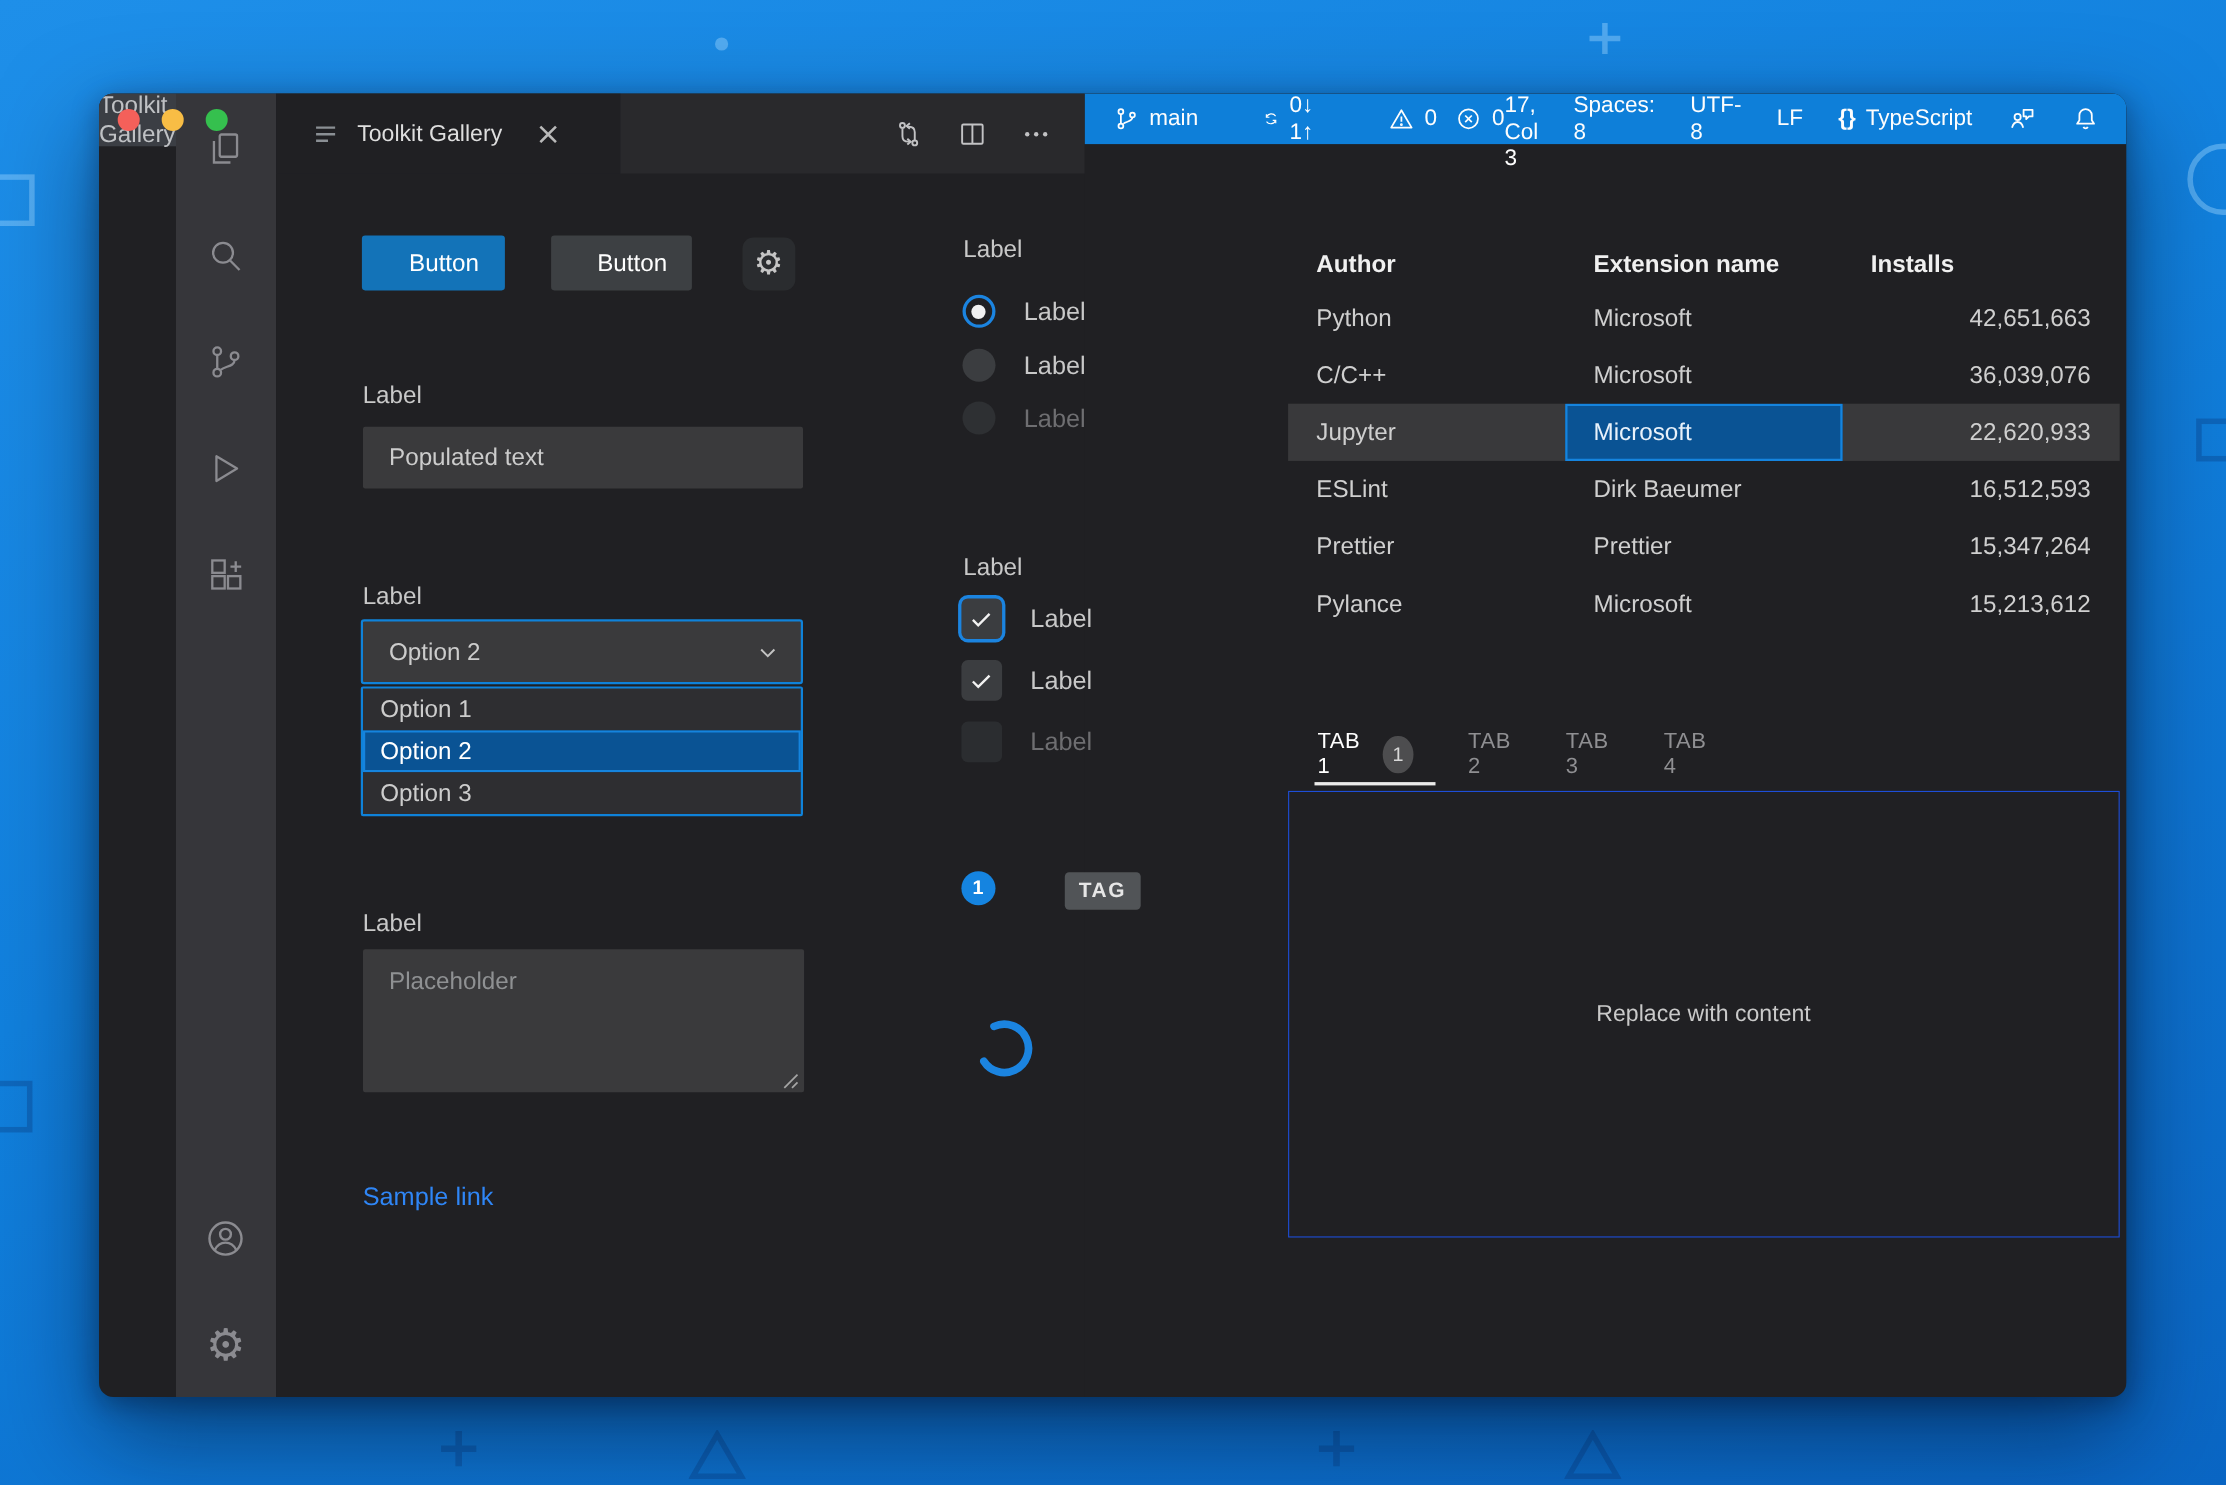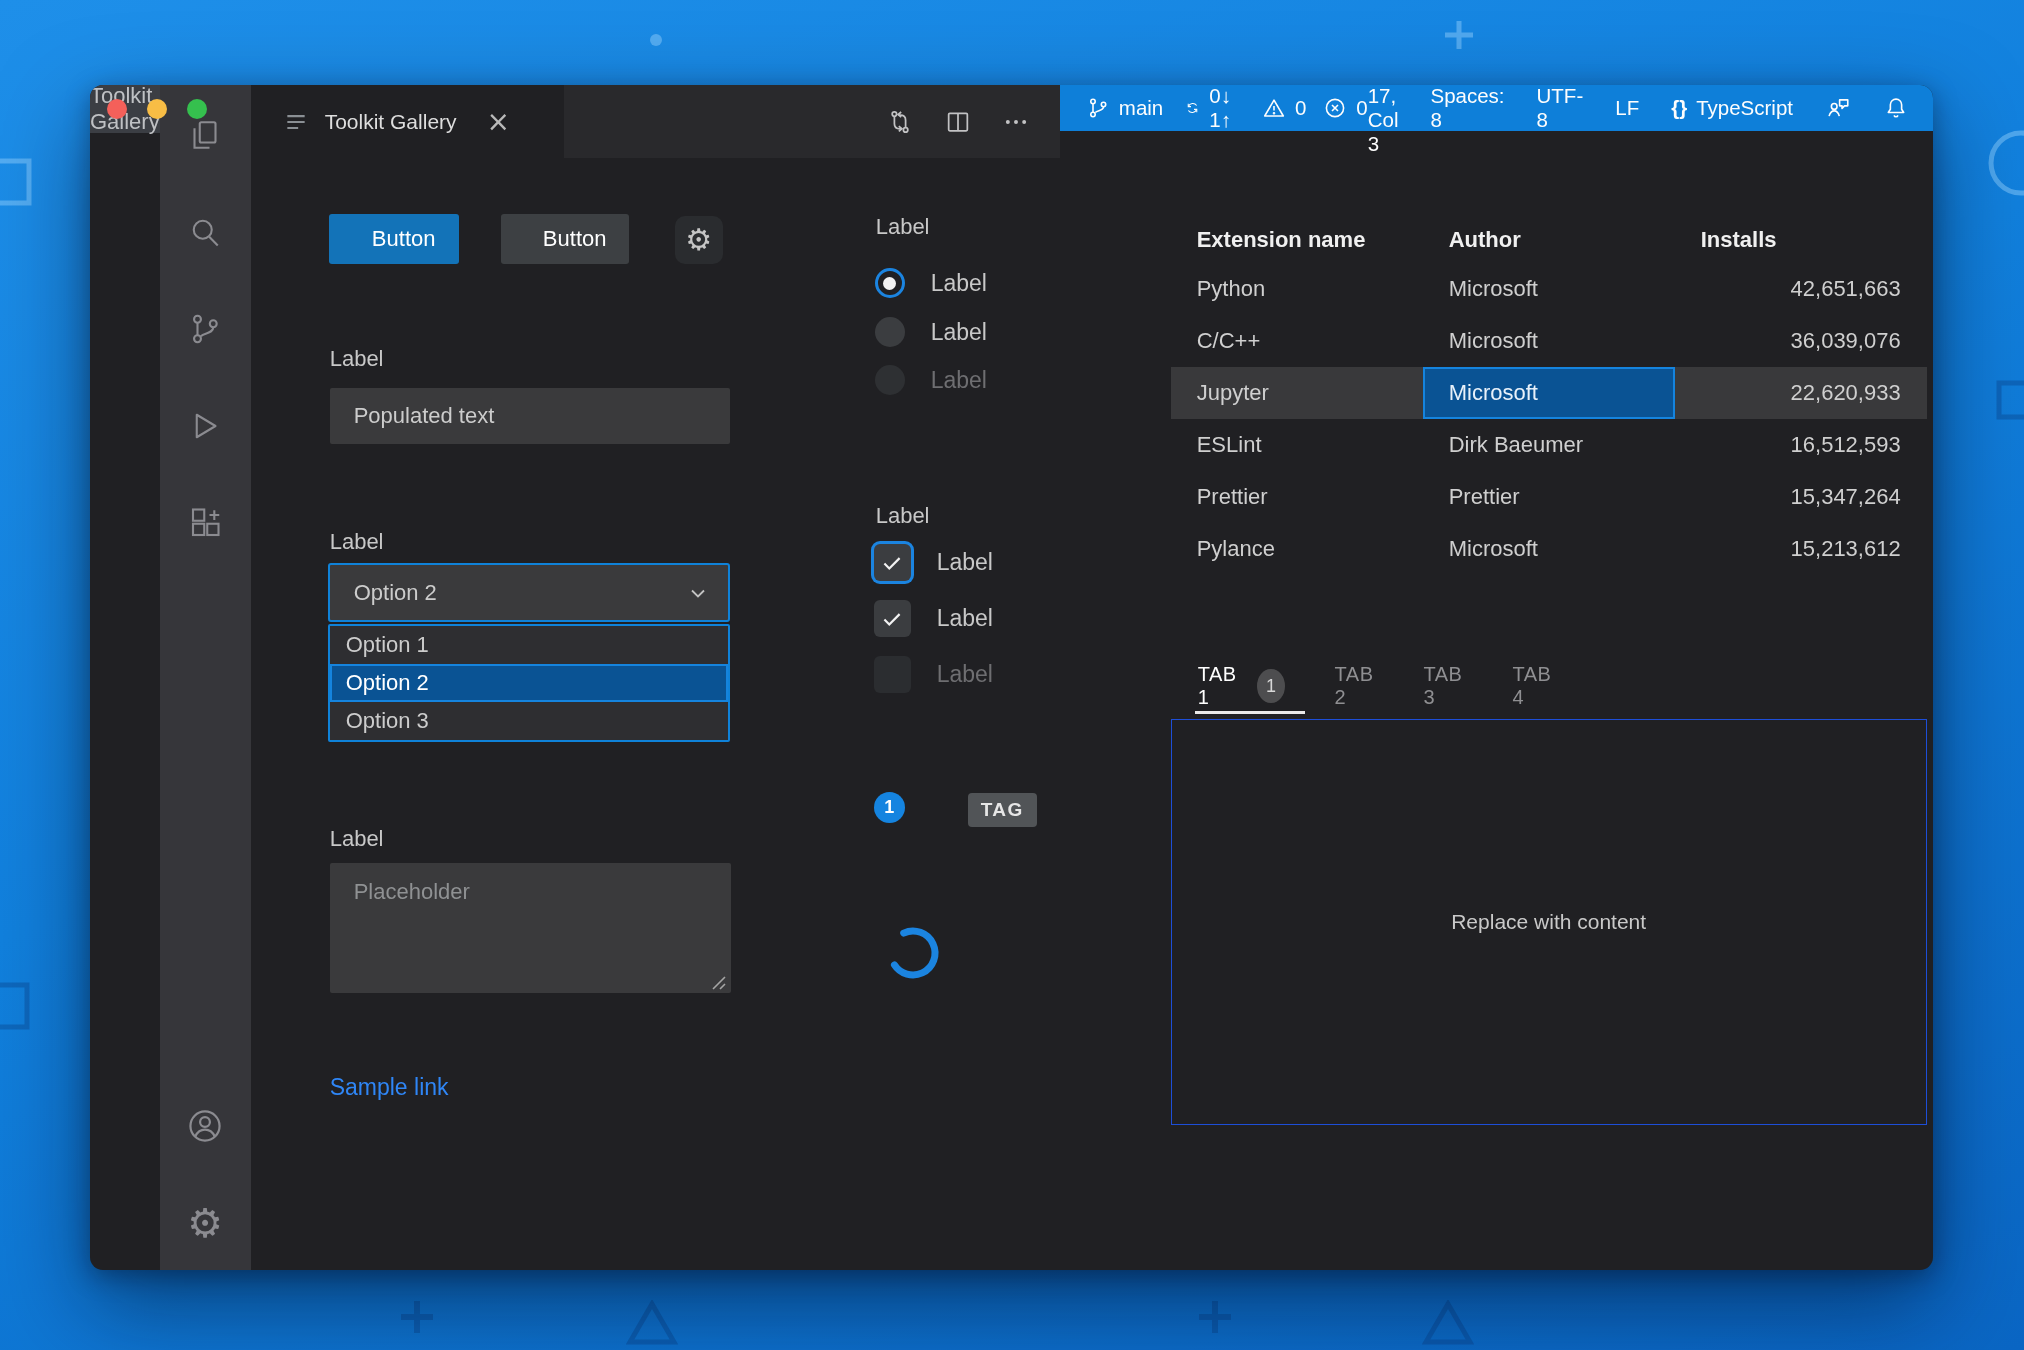--- a/index.html
+++ b/index.html
@@ -138,21 +138,21 @@
   .tab-underline { position:absolute; left:944px; top:553px; width:110px; height:3px; background:#eaeaea; }
   .panel-view { position:absolute; left:920px; top:561px; width:756px; height:406px;
                 border:1px solid #1d4ed8; display:flex; align-items:center; justify-content:center; }
   .panel-content { font-size:21px; color:#c9c9c9; }
 
   
   .statusbar {
     height:46px; flex:0 0 46px; background:#0e7fd9; color:#fdfdfd; font-size:20.5px;
     display:flex; align-items:center; padding:0 24px 0 26px;
   }
-  .sb-group { display:flex; align-items:center; gap:22px; }
+  .sb-group { display:flex; align-items:center; gap:59px; }
   .sb-item { display:flex; align-items:center; gap:9px; }
   .sb-right { margin-left:auto; display:flex; align-items:center; gap:32px; }
   .curly { font-weight:600; }
 </style>
 </head>
 <body>
 
 <span class="decor light" style="left:649px;top:33px;">
     <svg width="14" height="14">
       <circle cx="7" cy="7" r="6" fill="currentColor"></circle>
@@ -375,22 +375,22 @@
         <div class="badge">1</div>
         <div class="tag">TAG</div>
         <div class="spinner">
           <svg width="62" height="62" viewBox="0 0 62 62">
               <circle cx="31" cy="31" r="22" fill="none" stroke="#1b84e0" stroke-width="7" stroke-linecap="round" stroke-dasharray="100 38.3" transform="rotate(245 31 31)"></circle>
             </svg>
         </div>
 
         <div class="grid">
           <div class="grid-row head">
+            <div class="gcell">Author</div>
             <div class="gcell">Extension name</div>
-            <div class="gcell">Author</div>
             <div class="gcell">Installs</div>
           </div>
           <div class="grid-row">
             <div class="gcell">Python</div>
             <div class="gcell">Microsoft</div>
             <div class="gcell num">42,651,663</div>
           </div>
           <div class="grid-row">
             <div class="gcell">C/C++</div>
             <div class="gcell">Microsoft</div>

